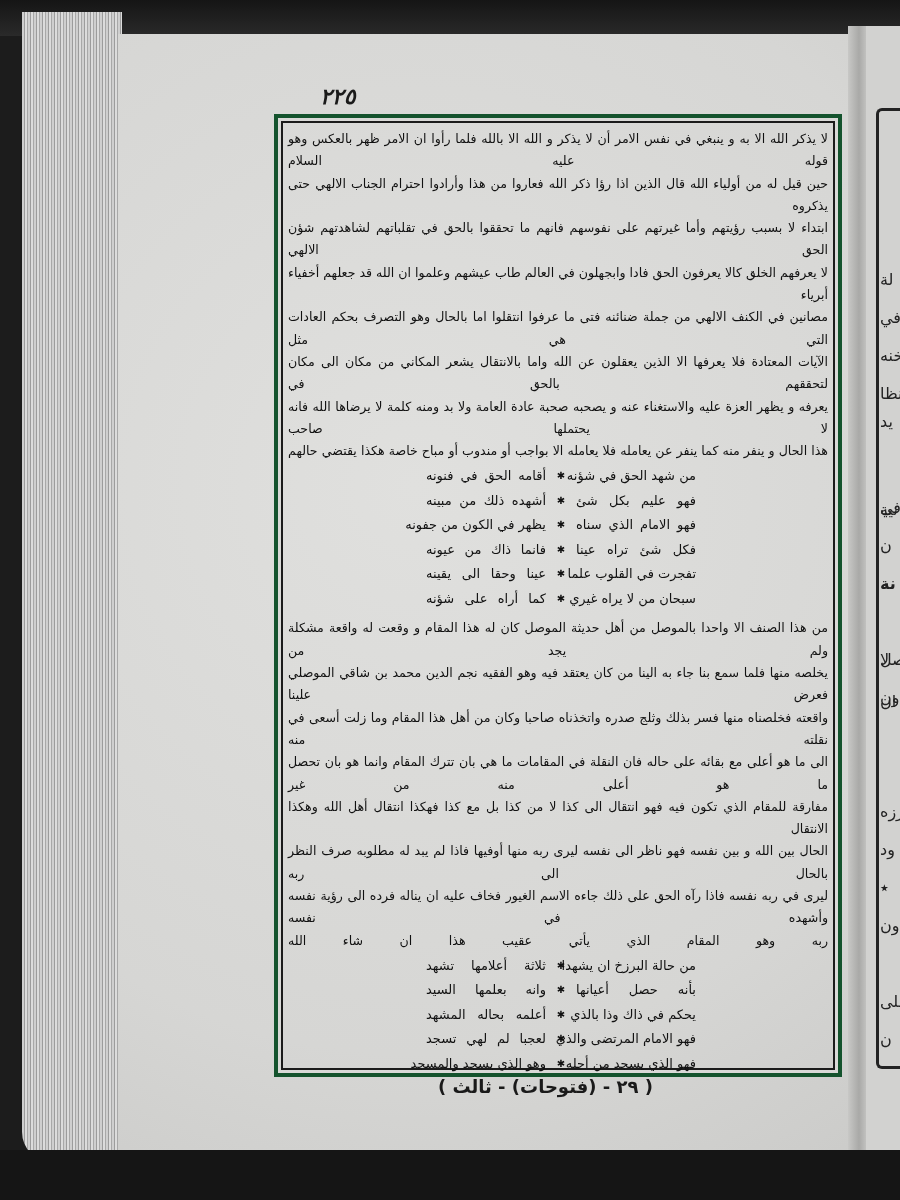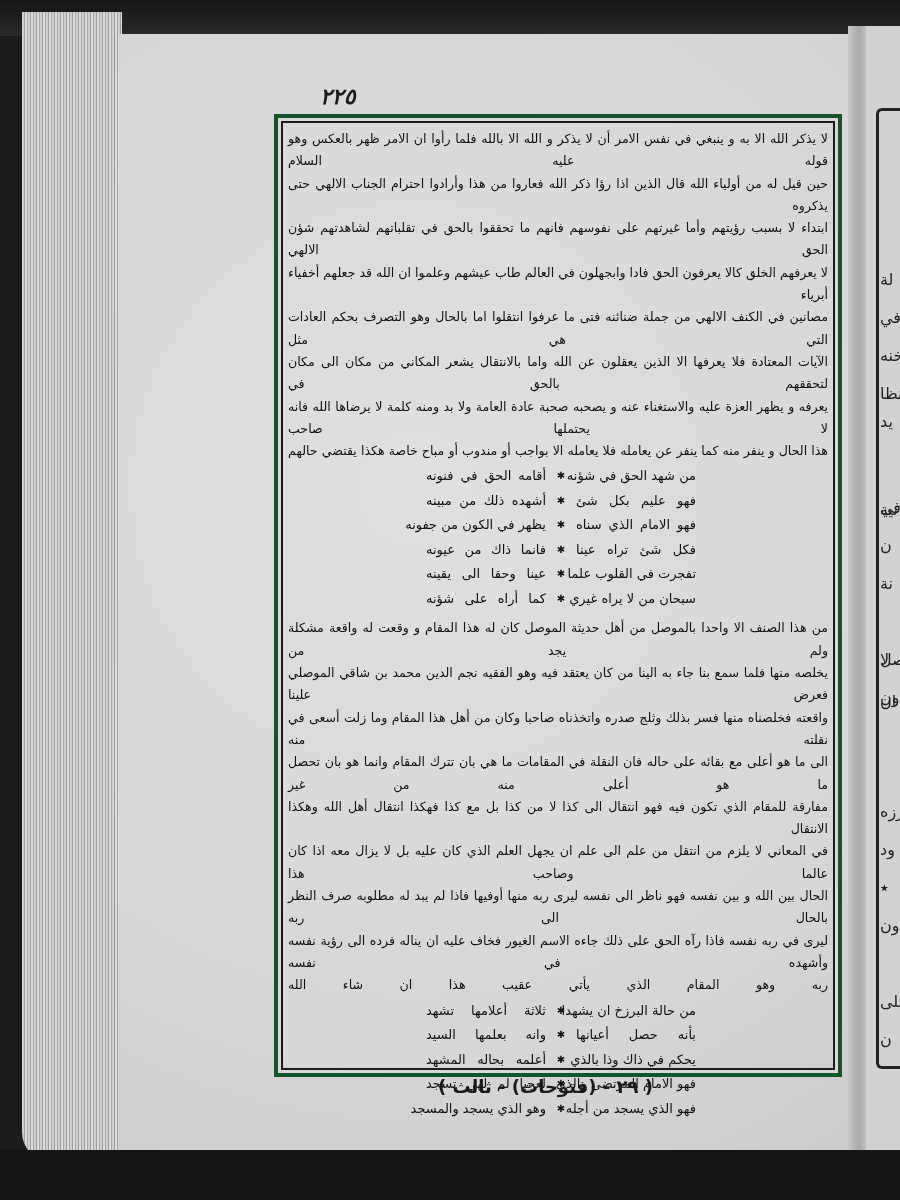--- a/index.html
+++ b/index.html
@@ -42,21 +42,21 @@
   <div class="right-frame"></div>
   <div id="right-frags">
       <div class="right-frag" style="top: 270px;">لة</div>
       <div class="right-frag" style="top: 308px;">في</div>
       <div class="right-frag" style="top: 346px;">خنه</div>
       <div class="right-frag" style="top: 384px;">نظا</div>
       <div class="right-frag" style="top: 412px;">يد</div>
       <div class="right-frag" style="top: 484px; margin-top: 16px;">نية</div>
       <div class="right-frag" style="top: 498px;">في</div>
       <div class="right-frag" style="top: 536px;">ن</div>
-      <div class="right-frag" style="top: 574px;">نة</div>
+      <div class="right-frag" style="top: 574px; font-weight: bold;">نة</div>
       <div class="right-frag" style="top: 612px; margin-top: 38px;">لا</div>
       <div class="right-frag" style="top: 650px;">صل</div>
       <div class="right-frag" style="top: 688px;">ون</div>
       <div class="right-frag" style="top: 692px;">ان</div>
       <div class="right-frag" style="top: 764px; padding-left: 40px;">نمه</div>
       <div class="right-frag" style="top: 802px;">رزه</div>
       <div class="right-frag" style="top: 840px;">ود</div>
       <div class="right-frag" style="top: 878px;">٭</div>
       <div class="right-frag" style="top: 916px;">ون</div>
       <div class="right-frag" style="top: 948px; padding-left: 44px;">لها</div>
@@ -109,21 +109,20 @@
             <span class="star">✱</span>
             <span class="h2">كما أراه على شؤنه</span>
           </div>
         </div>
       <div class="prose" id="sec2">
           <p>من هذا الصنف الا واحدا بالموصل من أهل حديثة الموصل كان له هذا المقام و وقعت له واقعة مشكلة ولم يجد من</p>
           <p>يخلصه منها فلما سمع بنا جاء به الينا من كان يعتقد فيه وهو الفقيه نجم الدين محمد بن شاقي الموصلي فعرض علينا</p>
           <p>واقعته فخلصناه منها فسر بذلك وثلج صدره واتخذناه صاحبا وكان من أهل هذا المقام وما زلت أسعى في نقلته منه</p>
           <p>الى ما هو أعلى مع بقائه على حاله فان النقلة في المقامات ما هي بان تترك المقام وانما هو بان تحصل ما هو أعلى منه من غير</p>
           <p>مفارقة للمقام الذي تكون فيه فهو انتقال الى كذا لا من كذا بل مع كذا فهكذا انتقال أهل الله وهكذا الانتقال</p>
-          <p>في المعاني لا يلزم من انتقل من علم الى علم ان يجهل العلم الذي كان عليه بل لا يزال معه اذا كان عالما وصاحب هذا</p>
           <p>الحال بين الله و بين نفسه فهو ناظر الى نفسه ليرى ربه منها أوفيها فاذا لم يبد له مطلوبه صرف النظر بالحال الى ربه</p>
           <p>ليرى في ربه نفسه فاذا رآه الحق على ذلك جاءه الاسم الغيور فخاف عليه ان يناله فرده الى رؤية نفسه وأشهده في نفسه</p>
           <p>ربه وهو المقام الذي يأتي عقيب هذا ان شاء الله</p>
         </div>
       <div class="poem" id="poem2">
           <div class="verse">
             <span class="h1">من حالة البرزخ ان يشهدا</span>
             <span class="star">✱</span>
             <span class="h2">ثلاثة أعلامها تشهد</span>
           </div>

